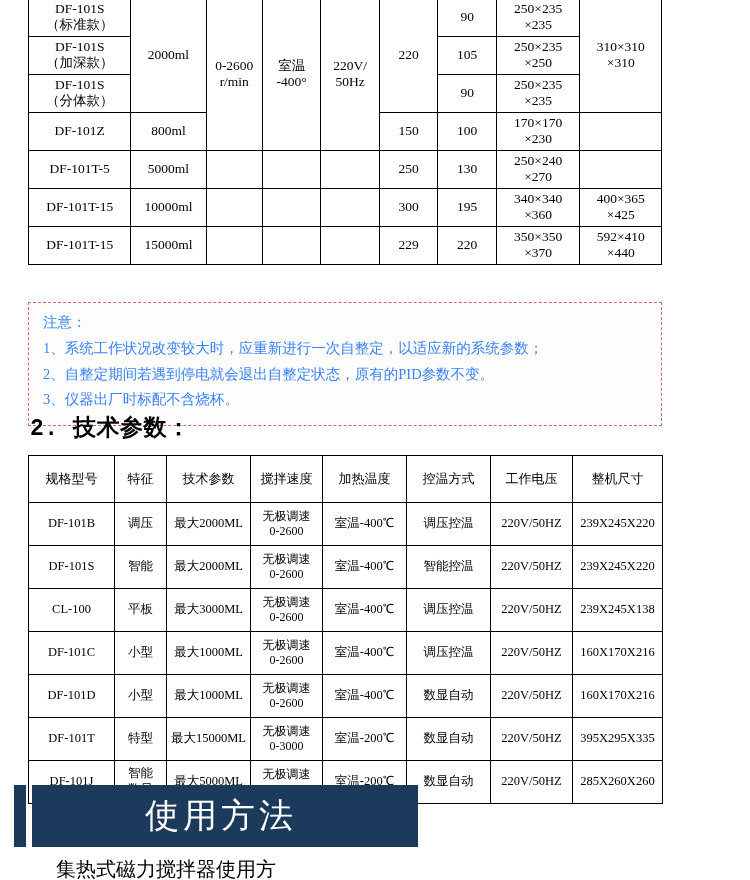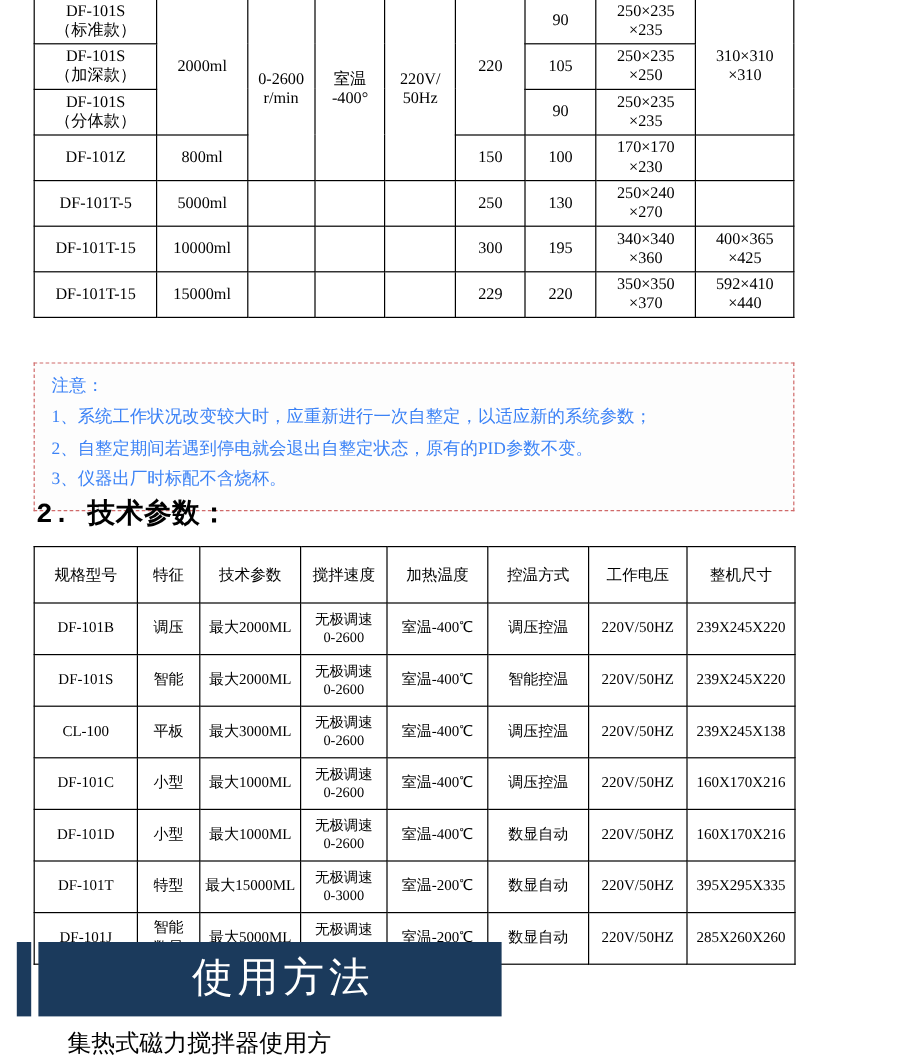--- a/index.html
+++ b/index.html
@@ -138,21 +138,21 @@
   .banner .block {
     position: absolute;
     left: 18px;
     top: 0;
     width: 386px;
     height: 62px;
     background: #1b3a5c;
   }
   .banner .btext {
     position: absolute;
-    left: 29px;
+    left: 14px;
     top: 0;
     width: 386px;
     height: 62px;
     line-height: 62px;
     text-align: center;
     color: #ffffff;
     font-size: 34px;
     font-family: "Liberation Serif", serif;
     letter-spacing: 4px;
     font-weight: normal;

